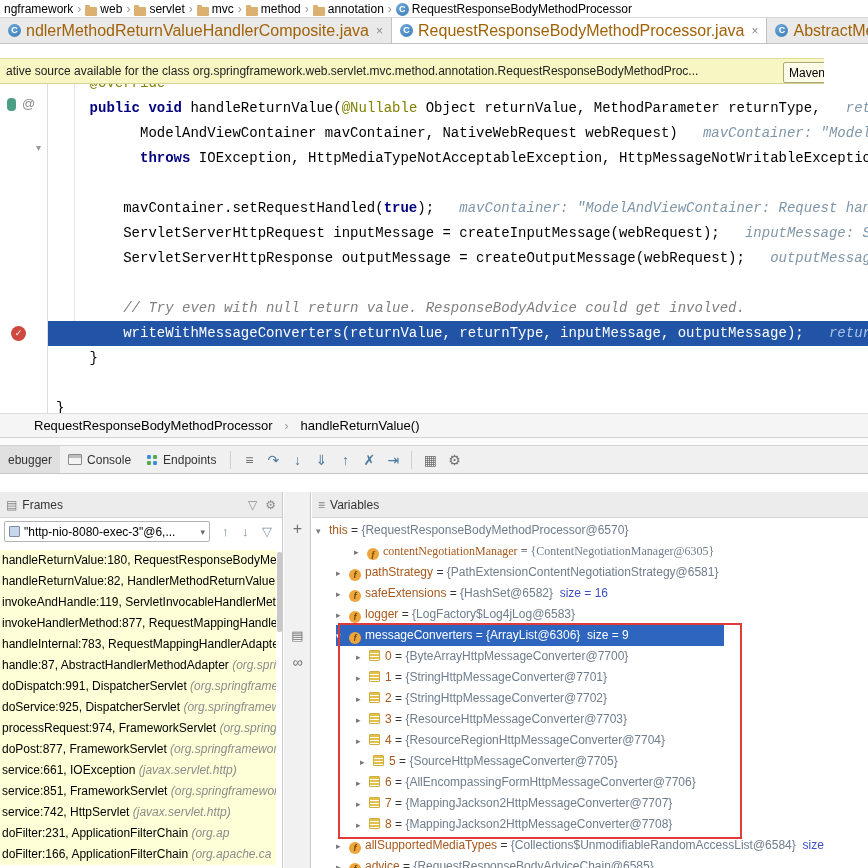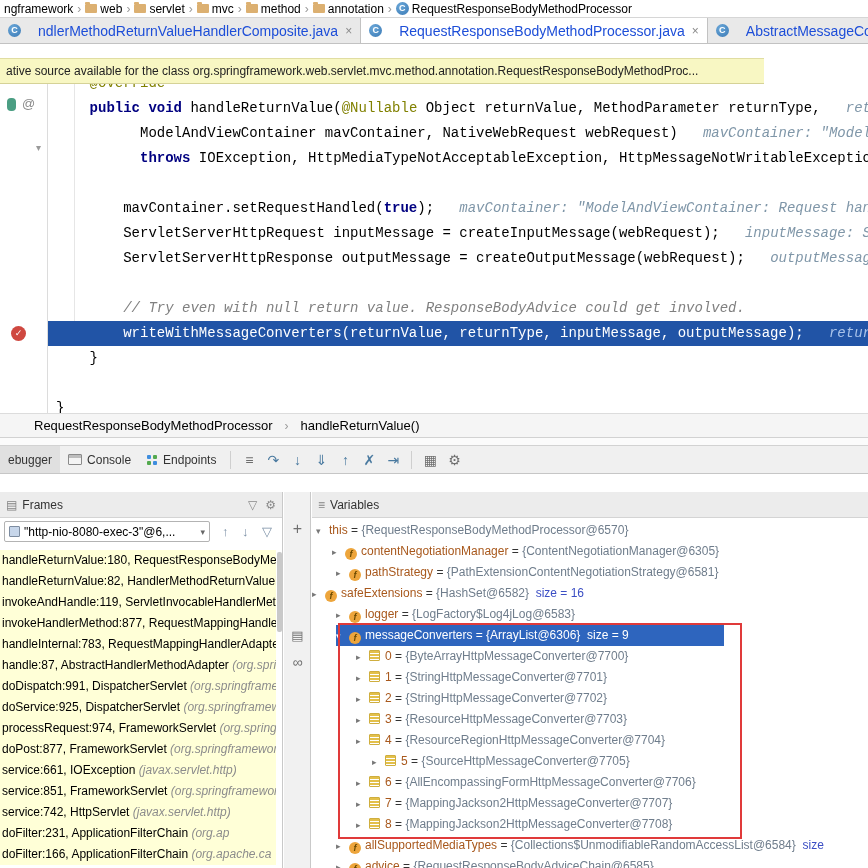--- a/index.html
+++ b/index.html
@@ -1,37 +1,37 @@
 <!DOCTYPE html>
 <html><head>
 <meta charset="utf-8">
 <style>
   html,body{margin:0;padding:0;background:#fff;}
   #root{position:relative;width:868px;height:868px;overflow:hidden;font-family:"Liberation Sans",sans-serif;font-size:12px;color:#000;background:#fff;}
   .abs{position:absolute;}
 
   
   #crumb-top{left:0;top:0;width:868px;height:18px;background:#fff;border-bottom:1px solid #d6d6d6;display:flex;align-items:center;padding-left:2px;box-sizing:border-box;white-space:nowrap;overflow:hidden;}
-  .crumb-item{display:inline-flex;align-items:center;gap:3px;padding:0 2px;cursor:default;}
+  .crumb-item{display:inline-flex;align-items:flex-end;gap:3px;padding:0 2px;cursor:default;}
   .crumb-sep{color:#9a9a9a;padding:0 2px;}
   .folder-ico{display:inline-block;width:12px;height:9px;background:#dcb071;border-radius:1px;position:relative;}
   .folder-ico::before{content:"";position:absolute;top:-2px;left:0;width:5px;height:2px;background:#dcb071;border-radius:1px 1px 0 0;}
   .cls-ico{display:inline-block;width:13px;height:13px;border-radius:50%;background:radial-gradient(circle at 35% 30%,#6aa7d8,#3a79b5);color:#fff;font-size:9px;font-weight:bold;text-align:center;line-height:13px;}
 
   
   #tabbar{left:0;top:18px;width:868px;height:26px;background:#dedede;border-bottom:1px solid #c2c2c2;display:flex;box-sizing:border-box;overflow:hidden;}
   .tab{display:flex;align-items:center;gap:5px;padding:0 8px;background:#e9e9e9;border-right:1px solid #c2c2c2;white-space:nowrap;}
   .tab.active{background:#ffffff;}
-  .tab-label{font-size:14px;color:#1d4ed8;margin-left:12px;}
+  .tab-label{font-size:16px;color:#a16207;}
   .tab-close{color:#8a8a8a;font-size:12px;margin-left:2px;}
 
   #strip-white{left:0;top:44px;width:868px;height:14px;background:#ffffff;}
 
   
-  #banner{left:0;top:58px;width:764px;height:26px;background:#f8f7c3;border-top:1px solid #e0dda2;border-bottom:1px solid #d5d297;box-sizing:border-box;display:flex;align-items:center;overflow:hidden;}
+  #banner{left:0;top:58px;width:824px;height:26px;background:#f8f7c3;border-top:1px solid #e0dda2;border-bottom:1px solid #d5d297;box-sizing:border-box;display:flex;align-items:center;overflow:hidden;}
   #banner-text{padding-left:6px;color:#222;white-space:nowrap;}
   #maven-combo{position:absolute;left:783px;top:3px;height:19px;background:#fdfce9;border:1px solid #a9a878;border-radius:2px;display:flex;align-items:center;padding:0 5px;white-space:nowrap;gap:4px;}
 
   
   #editor{left:0;top:84px;width:868px;height:329px;background:#fff;overflow:hidden;}
   #gutter{position:absolute;left:0;top:0;width:48px;height:329px;background:#fff;border-right:1px solid #dcdcdc;box-sizing:border-box;}
   .ov-ico{position:absolute;left:7px;top:14px;width:9px;height:13px;border-radius:4px;background:#4b9e83;}
   .at-ico{position:absolute;left:22px;top:12px;color:#8a8a8a;font-size:13px;}
   .fold-ico{position:absolute;left:36px;top:58px;color:#9a9a9a;font-size:10px;}
   .bp{position:absolute;left:11px;top:242px;width:15px;height:15px;border-radius:50%;background:#cf4840;color:#fff;font-size:9px;line-height:15px;text-align:center;}
@@ -278,31 +278,31 @@
         <span class="mini-ico" style="top: 162px; font-size: 14px;">∞</span>
       </div>
 
     <div id="vars-panel">
       <div class="panel-head">
         <span class="ph-ico">≡</span>
         <span>Variables</span>
       </div>
       <div id="vars-tree">
           <div class="vrow" style="padding-left: 4px;"><span class="vband"><span class="vchev">▾</span><span class="vname">this</span><span class="veq"> = </span><span class="vval">{RequestResponseBodyMethodProcessor@6570}</span></span></div>
-          <div class="vrow" style="padding-left: 20px;"><span class="vband"><span class="vchev">▸</span><span class="f-ico">f</span><span class="vname">contentNegotiationManager</span><span class="veq"> = </span><span class="vval">{ContentNegotiationManager@6305}</span></span></div>
+          <div class="vrow" style="padding-left: 42px; font-family: Liberation Serif, serif;"><span class="vband"><span class="vchev">▸</span><span class="f-ico">f</span><span class="vname">contentNegotiationManager</span><span class="veq"> = </span><span class="vval">{ContentNegotiationManager@6305}</span></span></div>
           <div class="vrow" style="padding-left: 24px;"><span class="vband"><span class="vchev">▸</span><span class="f-ico">f</span><span class="vname">pathStrategy</span><span class="veq"> = </span><span class="vval">{PathExtensionContentNegotiationStrategy@6581}</span></span></div>
-          <div class="vrow" style=""><span class="vband"><span class="vchev">▸</span><span class="f-ico">f</span><span class="vname">safeExtensions</span><span class="veq"> = </span><span class="vval">{HashSet@6582}</span><span class="vsize">  size = 16</span></span></div>
+          <div class="vrow" style="padding-left: 24px;"><span class="vband"><span class="vchev">▸</span><span class="f-ico">f</span><span class="vname">safeExtensions</span><span class="veq"> = </span><span class="vval">{HashSet@6582}</span><span class="vsize">  size = 16</span></span></div>
           <div class="vrow" style="padding-left: 24px;"><span class="vband"><span class="vchev">▸</span><span class="f-ico">f</span><span class="vname">logger</span><span class="veq"> = </span><span class="vval">{LogFactory$Log4jLog@6583}</span></span></div>
           <div class="vrow" style="padding-left: 24px;"><span class="vband sel"><span class="vchev">▾</span><span class="f-ico">f</span><span class="vname">messageConverters</span><span class="veq"> = </span><span class="vval">{ArrayList@6306}</span><span class="vsize">  size = 9</span></span></div>
           <div class="vrow" style="padding-left: 44px;"><span class="vband"><span class="vchev">▸</span><span class="arr-ico"></span><span class="vname">0</span><span class="veq"> = </span><span class="vval">{ByteArrayHttpMessageConverter@7700}</span></span></div>
           <div class="vrow" style="padding-left: 44px;"><span class="vband"><span class="vchev">▸</span><span class="arr-ico"></span><span class="vname">1</span><span class="veq"> = </span><span class="vval">{StringHttpMessageConverter@7701}</span></span></div>
           <div class="vrow" style="padding-left: 44px;"><span class="vband"><span class="vchev">▸</span><span class="arr-ico"></span><span class="vname">2</span><span class="veq"> = </span><span class="vval">{StringHttpMessageConverter@7702}</span></span></div>
           <div class="vrow" style="padding-left: 44px;"><span class="vband"><span class="vchev">▸</span><span class="arr-ico"></span><span class="vname">3</span><span class="veq"> = </span><span class="vval">{ResourceHttpMessageConverter@7703}</span></span></div>
           <div class="vrow" style="padding-left: 44px;"><span class="vband"><span class="vchev">▸</span><span class="arr-ico"></span><span class="vname">4</span><span class="veq"> = </span><span class="vval">{ResourceRegionHttpMessageConverter@7704}</span></span></div>
-          <div class="vrow" style="padding-left: 60px;"><span class="vband"><span class="vchev">▸</span><span class="arr-ico"></span><span class="vname">5</span><span class="veq"> = </span><span class="vval">{SourceHttpMessageConverter@7705}</span></span></div>
+          <div class="vrow" style="padding-left: 32px; margin-left: 16px;"><span class="vband"><span class="vchev">▸</span><span class="arr-ico"></span><span class="vname">5</span><span class="veq"> = </span><span class="vval">{SourceHttpMessageConverter@7705}</span></span></div>
           <div class="vrow" style="padding-left: 44px;"><span class="vband"><span class="vchev">▸</span><span class="arr-ico"></span><span class="vname">6</span><span class="veq"> = </span><span class="vval">{AllEncompassingFormHttpMessageConverter@7706}</span></span></div>
           <div class="vrow" style="padding-left: 44px;"><span class="vband"><span class="vchev">▸</span><span class="arr-ico"></span><span class="vname">7</span><span class="veq"> = </span><span class="vval">{MappingJackson2HttpMessageConverter@7707}</span></span></div>
           <div class="vrow" style="padding-left: 44px;"><span class="vband"><span class="vchev">▸</span><span class="arr-ico"></span><span class="vname">8</span><span class="veq"> = </span><span class="vval">{MappingJackson2HttpMessageConverter@7708}</span></span></div>
           <div class="vrow" style="padding-left: 24px;"><span class="vband"><span class="vchev">▸</span><span class="f-ico">f</span><span class="vname">allSupportedMediaTypes</span><span class="veq"> = </span><span class="vval">{Collections$UnmodifiableRandomAccessList@6584}</span><span class="vsize">  size</span></span></div>
           <div class="vrow" style="padding-left: 24px;"><span class="vband"><span class="vchev">▸</span><span class="f-ico">f</span><span class="vname">advice</span><span class="veq"> = </span><span class="vval">{RequestResponseBodyAdviceChain@6585}</span></span></div>
         </div>
       <div id="red-box"></div>
     </div>
 
   </div>

